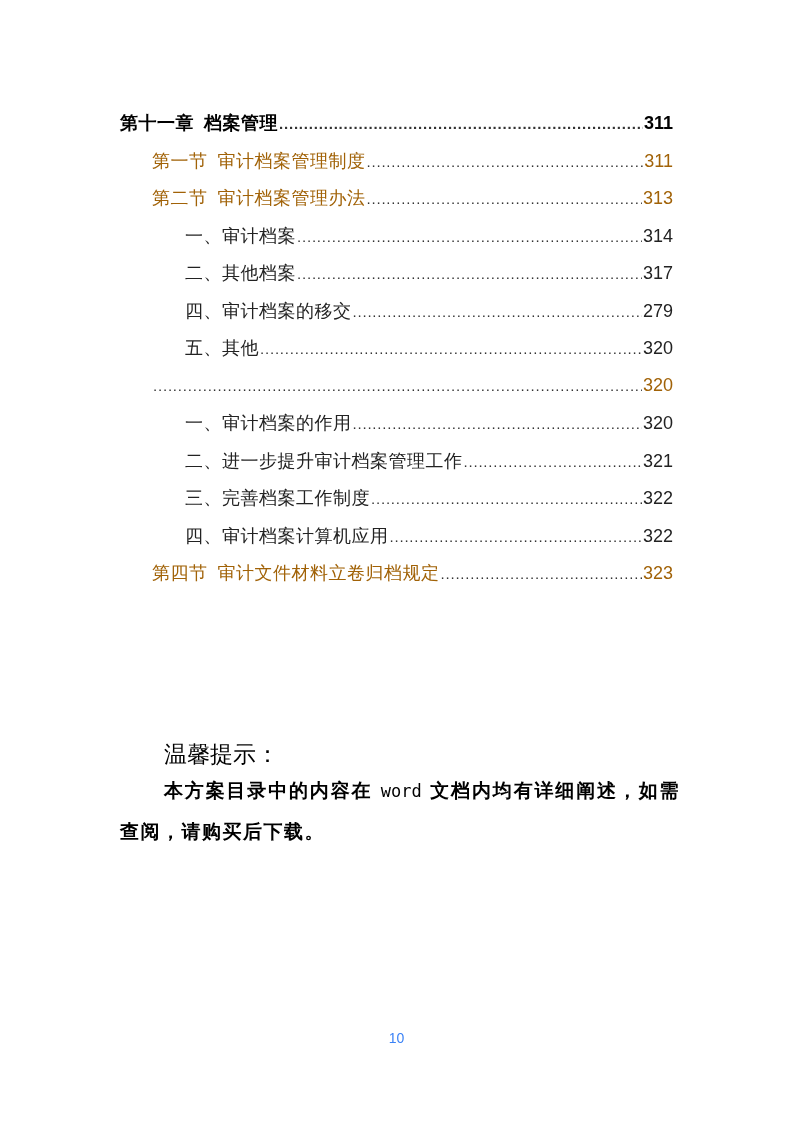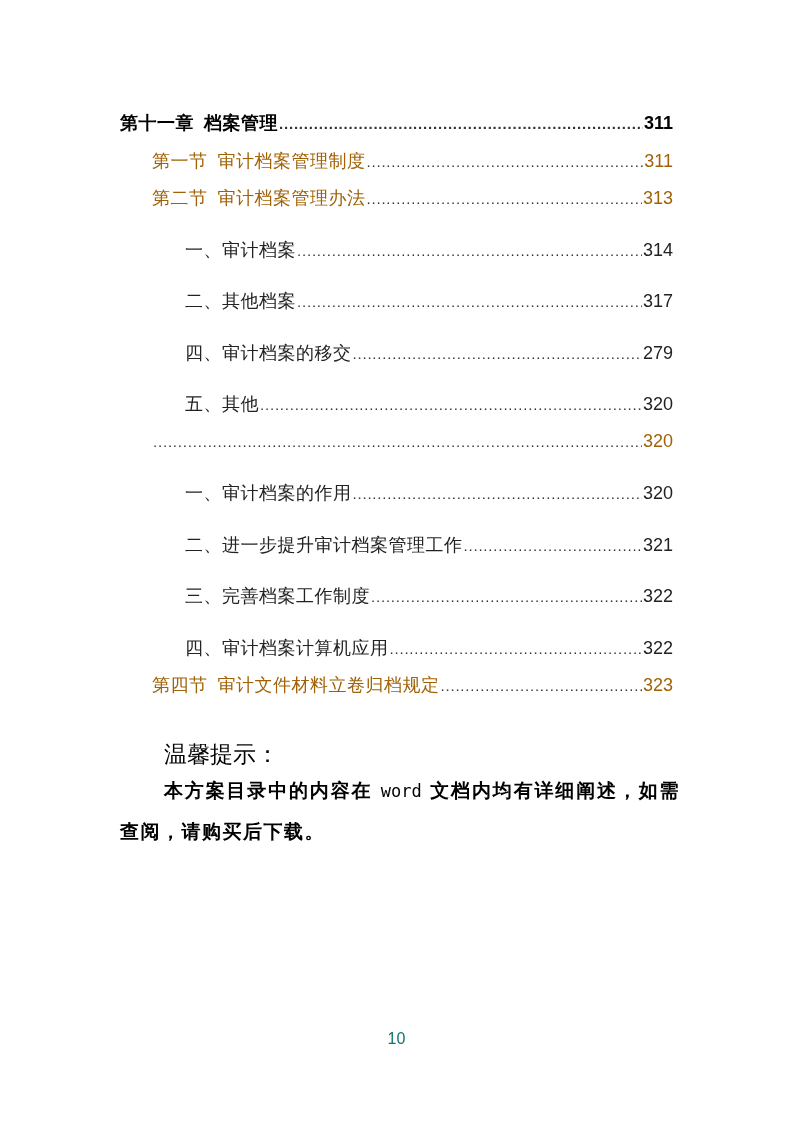--- a/index.html
+++ b/index.html
@@ -9,21 +9,21 @@
       font-family: "DejaVu Sans", "Liberation Sans", sans-serif;
     }
     .toc { position: absolute; left: 120px; top: 104px; width: 553px; }
     .toc-row {
       display: flex; align-items: baseline;
       height: 37.5px; line-height: 37.5px;
       font-size: 18px; white-space: nowrap;
     }
     .toc-row.level-0 { padding-left: 0; font-weight: bold; color: #000; }
     .toc-row.level-1 { padding-left: 32px; color: #a16207; }
-    .toc-row.level-2 { padding-left: 65px; color: #222; margin-top: 14px; }
+    .toc-row.level-2 { padding-left: 65px; color: #222; }
     .toc-title { flex: 0 0 auto; letter-spacing: 0.5px; text-align: center; }
     .toc-label { margin-right: 10px; }
     .toc-leader {
       flex: 1 1 auto; overflow: hidden; margin: 0 1px;
       font-family: "Liberation Sans", sans-serif; font-size: 15px;
       letter-spacing: 0.8px; color: #333;
     }
     .toc-leader::after {
       content: "................................................................................................................................................................";
     }
@@ -43,21 +43,21 @@
       text-indent: 44px; color: #000; letter-spacing: 1.5px;
       text-align: justify;
     }
     .notice-body .mono {
       font-family: "DejaVu Sans Mono", "Liberation Mono", monospace;
       font-weight: normal; letter-spacing: 0; font-size: 17px;
     }
     .page-number {
       position: absolute; left: 0; width: 793px; top: 1030px;
       text-align: center; font-family: "Liberation Sans", sans-serif;
-      font-size: 16px; color: #0f766e;
+      font-size: 14px; color: #3b82f6;
     }
   </style>
 </head>
 <body>
 
 <div class="toc">
   <div class="toc-row level-0">
     <span class="toc-title"><span class="toc-label">第十一章</span><span>档案管理</span></span>
     <span class="toc-leader"></span>
     <span class="toc-page">311</span>

